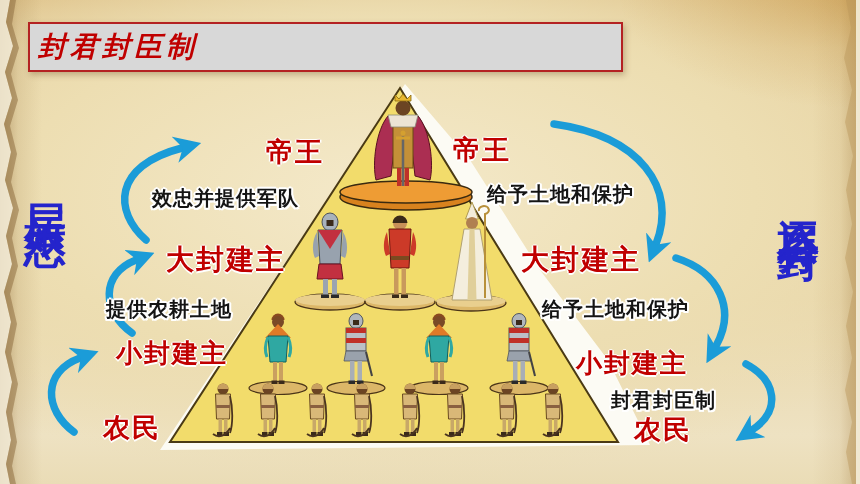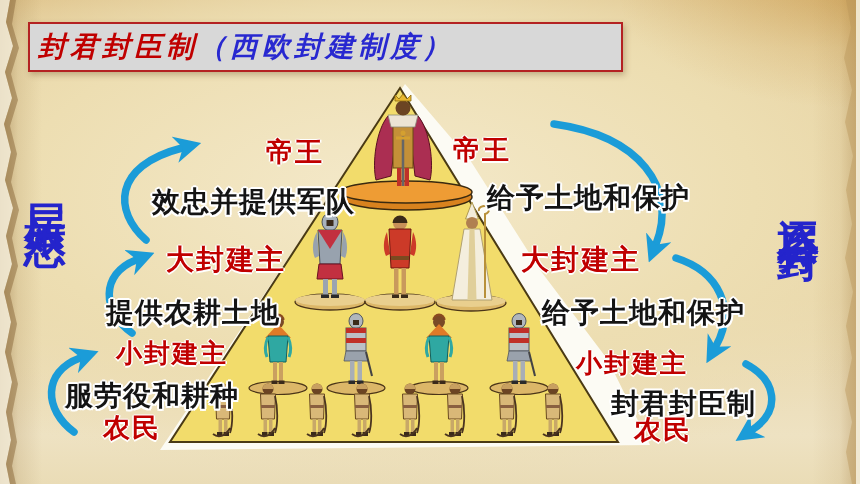--- a/index.html
+++ b/index.html
@@ -25,21 +25,21 @@
     position:absolute;writing-mode:vertical-rl;text-orientation:upright;
     color:#2424cc;font-size:42px;font-weight:bold;letter-spacing:7px;line-height:1;
   }
   .lbl{position:absolute;font-weight:bold;white-space:nowrap;line-height:1.1;}
   .red{
     color:#c00000;letter-spacing:2px;
     text-shadow:1.5px 0 #fff,-1.5px 0 #fff,0 1.5px #fff,0 -1.5px #fff;
     font-family:Liberation Mono, monospace;
   }
   .blk{
-    color:#141414;font-size:28px;letter-spacing:1px;
+    color:#141414;font-size:20px;letter-spacing:1px;
     text-shadow:2px 0 #fff,-2px 0 #fff,0 2px #fff,0 -2px #fff,
                 1.5px 1.5px #fff,-1.5px -1.5px #fff,1.5px -1.5px #fff,-1.5px 1.5px #fff;
   }
   svg.scene{position:absolute;left:0;top:0;}
 </style>
 </head>
 <body>
 
 <div class="stage">
 
@@ -196,32 +196,30 @@
       <path d="M10,0 L16,0 L12,24 L19,48 L11,74 L18,100 L10,126 L17,154 L11,182 L19,210 L12,238 L18,266 L10,294 L17,324 L11,354 L18,384 L12,414 L17,442 L12,466 L16,484 L10,484 L6,464 L11,440 L6,412 L12,382 L5,352 L11,322 L4,292 L12,264 L6,236 L13,208 L5,180 L11,152 L4,124 L12,98 L5,72 L13,46 L6,22 Z" fill="#8f6f42" opacity="0.55"></path>
     </g>
     <g>
       <path d="M860,0 L846,0 L851,28 L844,58 L852,90 L845,122 L853,156 L846,190 L852,224 L845,258 L853,292 L846,326 L852,358 L845,390 L852,422 L846,452 L852,484 L860,484 Z" fill="#bb975c" opacity="0.45"></path>
       <rect x="856" y="0" width="4" height="484" fill="#f8f3e2" opacity="0.85"></rect>
     </g>
   </svg>
 
   <div class="banner">
     <span class="t-red">封君封臣制</span>
-    <span class="t-blue">（西欧封建制度）</span>
   </div>
 
   <div class="vert" style="left:24px;top:170px;">层层效忠</div>
   <div class="vert" style="left:777px;top:185px;">逐层分封</div>
 
   <div class="lbl red" style="left:266px;top:140px;font-size:27px;">帝王</div>
   <div class="lbl blk" style="left:152px;top:187px;">效忠并提供军队</div>
   <div class="lbl red" style="left:166px;top:247px;font-size:28px;">大封建主</div>
   <div class="lbl blk" style="left:106px;top:298px;">提供农耕土地</div>
   <div class="lbl red" style="left:116px;top:341px;font-size:26px;">小封建主</div>
-  <div class="lbl blk" style="left:65px;top:381px;">服劳役和耕种</div>
   <div class="lbl red" style="left:103px;top:416px;font-size:27px;">农民</div>
 
   <div class="lbl red" style="left:453px;top:138px;font-size:27px;">帝王</div>
   <div class="lbl blk" style="left:487px;top:183px;">给予土地和保护</div>
   <div class="lbl red" style="left:521px;top:247px;font-size:28px;">大封建主</div>
   <div class="lbl blk" style="left:542px;top:298px;">给予土地和保护</div>
   <div class="lbl red" style="left:576px;top:351px;font-size:26px;">小封建主</div>
   <div class="lbl blk" style="left:611px;top:389px;">封君封臣制</div>
   <div class="lbl red" style="left:634px;top:418px;font-size:27px;">农民</div>
 

